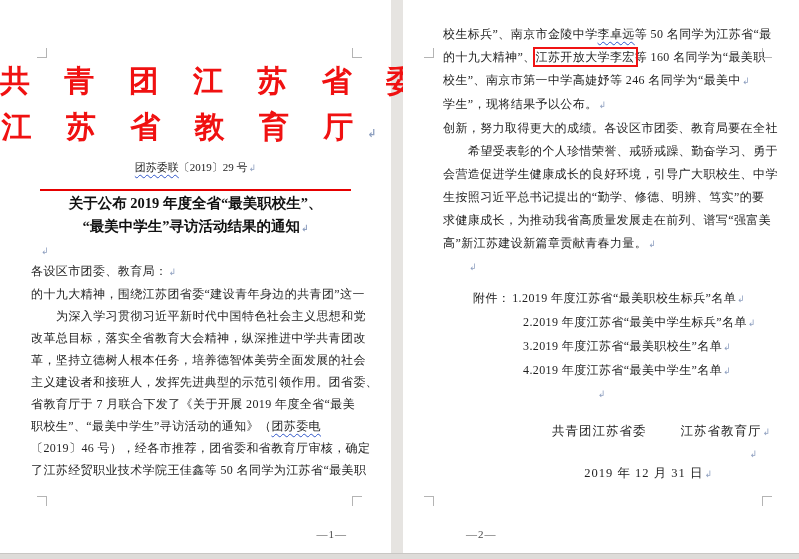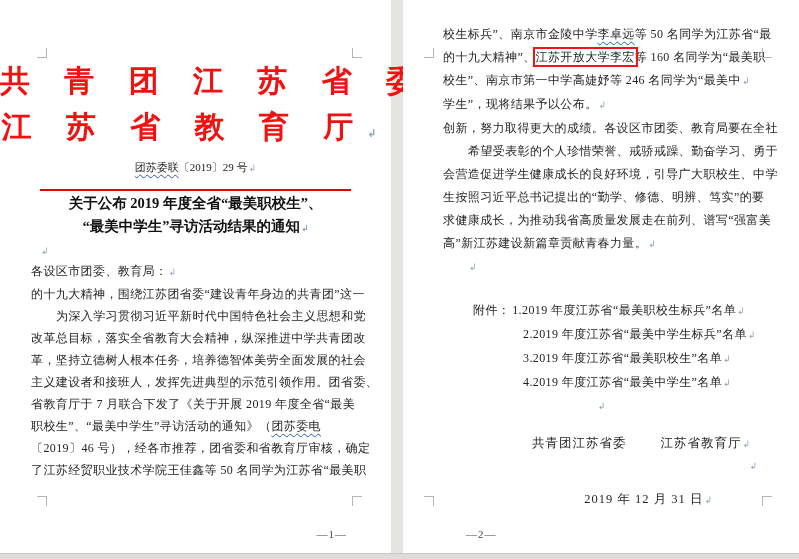--- a/index.html
+++ b/index.html
@@ -43,27 +43,27 @@
   .wavy-blue{text-decoration:underline;text-decoration-style:wavy;text-decoration-color:#2f55c8;text-decoration-thickness:1px;text-underline-offset:3px;}
   .wavy-red{text-decoration-style:wavy;text-decoration-color:#d23a2e;text-decoration-thickness:1px;text-underline-offset:3px;}
 
   .redbox{outline:2px solid #f01414;outline-offset:1px;}
 
   .blank-line{height:20px;padding-left:40px;}
   .blank-line2{height:19px;padding-left:65px;}
   .blank-center{height:19px;text-align:center;}
   .blank-right{height:19px;text-align:right;padding-right:42px;}
 
-  .attach{margin-top:24px;padding-left:70px;font-size:12px;line-height:23px;letter-spacing:0.4px;}
+  .attach{margin-top:12px;padding-left:70px;font-size:12px;line-height:23px;letter-spacing:0.4px;}
   .attach-label{margin-right:2px;}
   .attach-item{padding-left:50px;}
 
-  .sig-row{margin-top:18px;padding-right:48px;text-align:right;font-size:12.5px;line-height:22px;letter-spacing:1px;}
+  .sig-row{margin-top:18px;padding-right:28px;text-align:right;font-size:12.5px;line-height:22px;letter-spacing:1px;}
   .sig-gap{display:inline-block;width:34px;}
-  .date-row{margin-top:14px;padding-right:86px;text-align:right;font-size:12.5px;line-height:22px;letter-spacing:1px;}
+  .date-row{padding-right:86px;text-align:right;font-size:12.5px;line-height:22px;letter-spacing:1px;}
 
   .page-num{position:absolute;bottom:13px;font-size:11px;color:#4a4a4a;letter-spacing:1px;}
   #p1num{right:44px;}
   #p2num{left:63px;}
 </style>
 </head>
 <body>
 
 <div>
 

